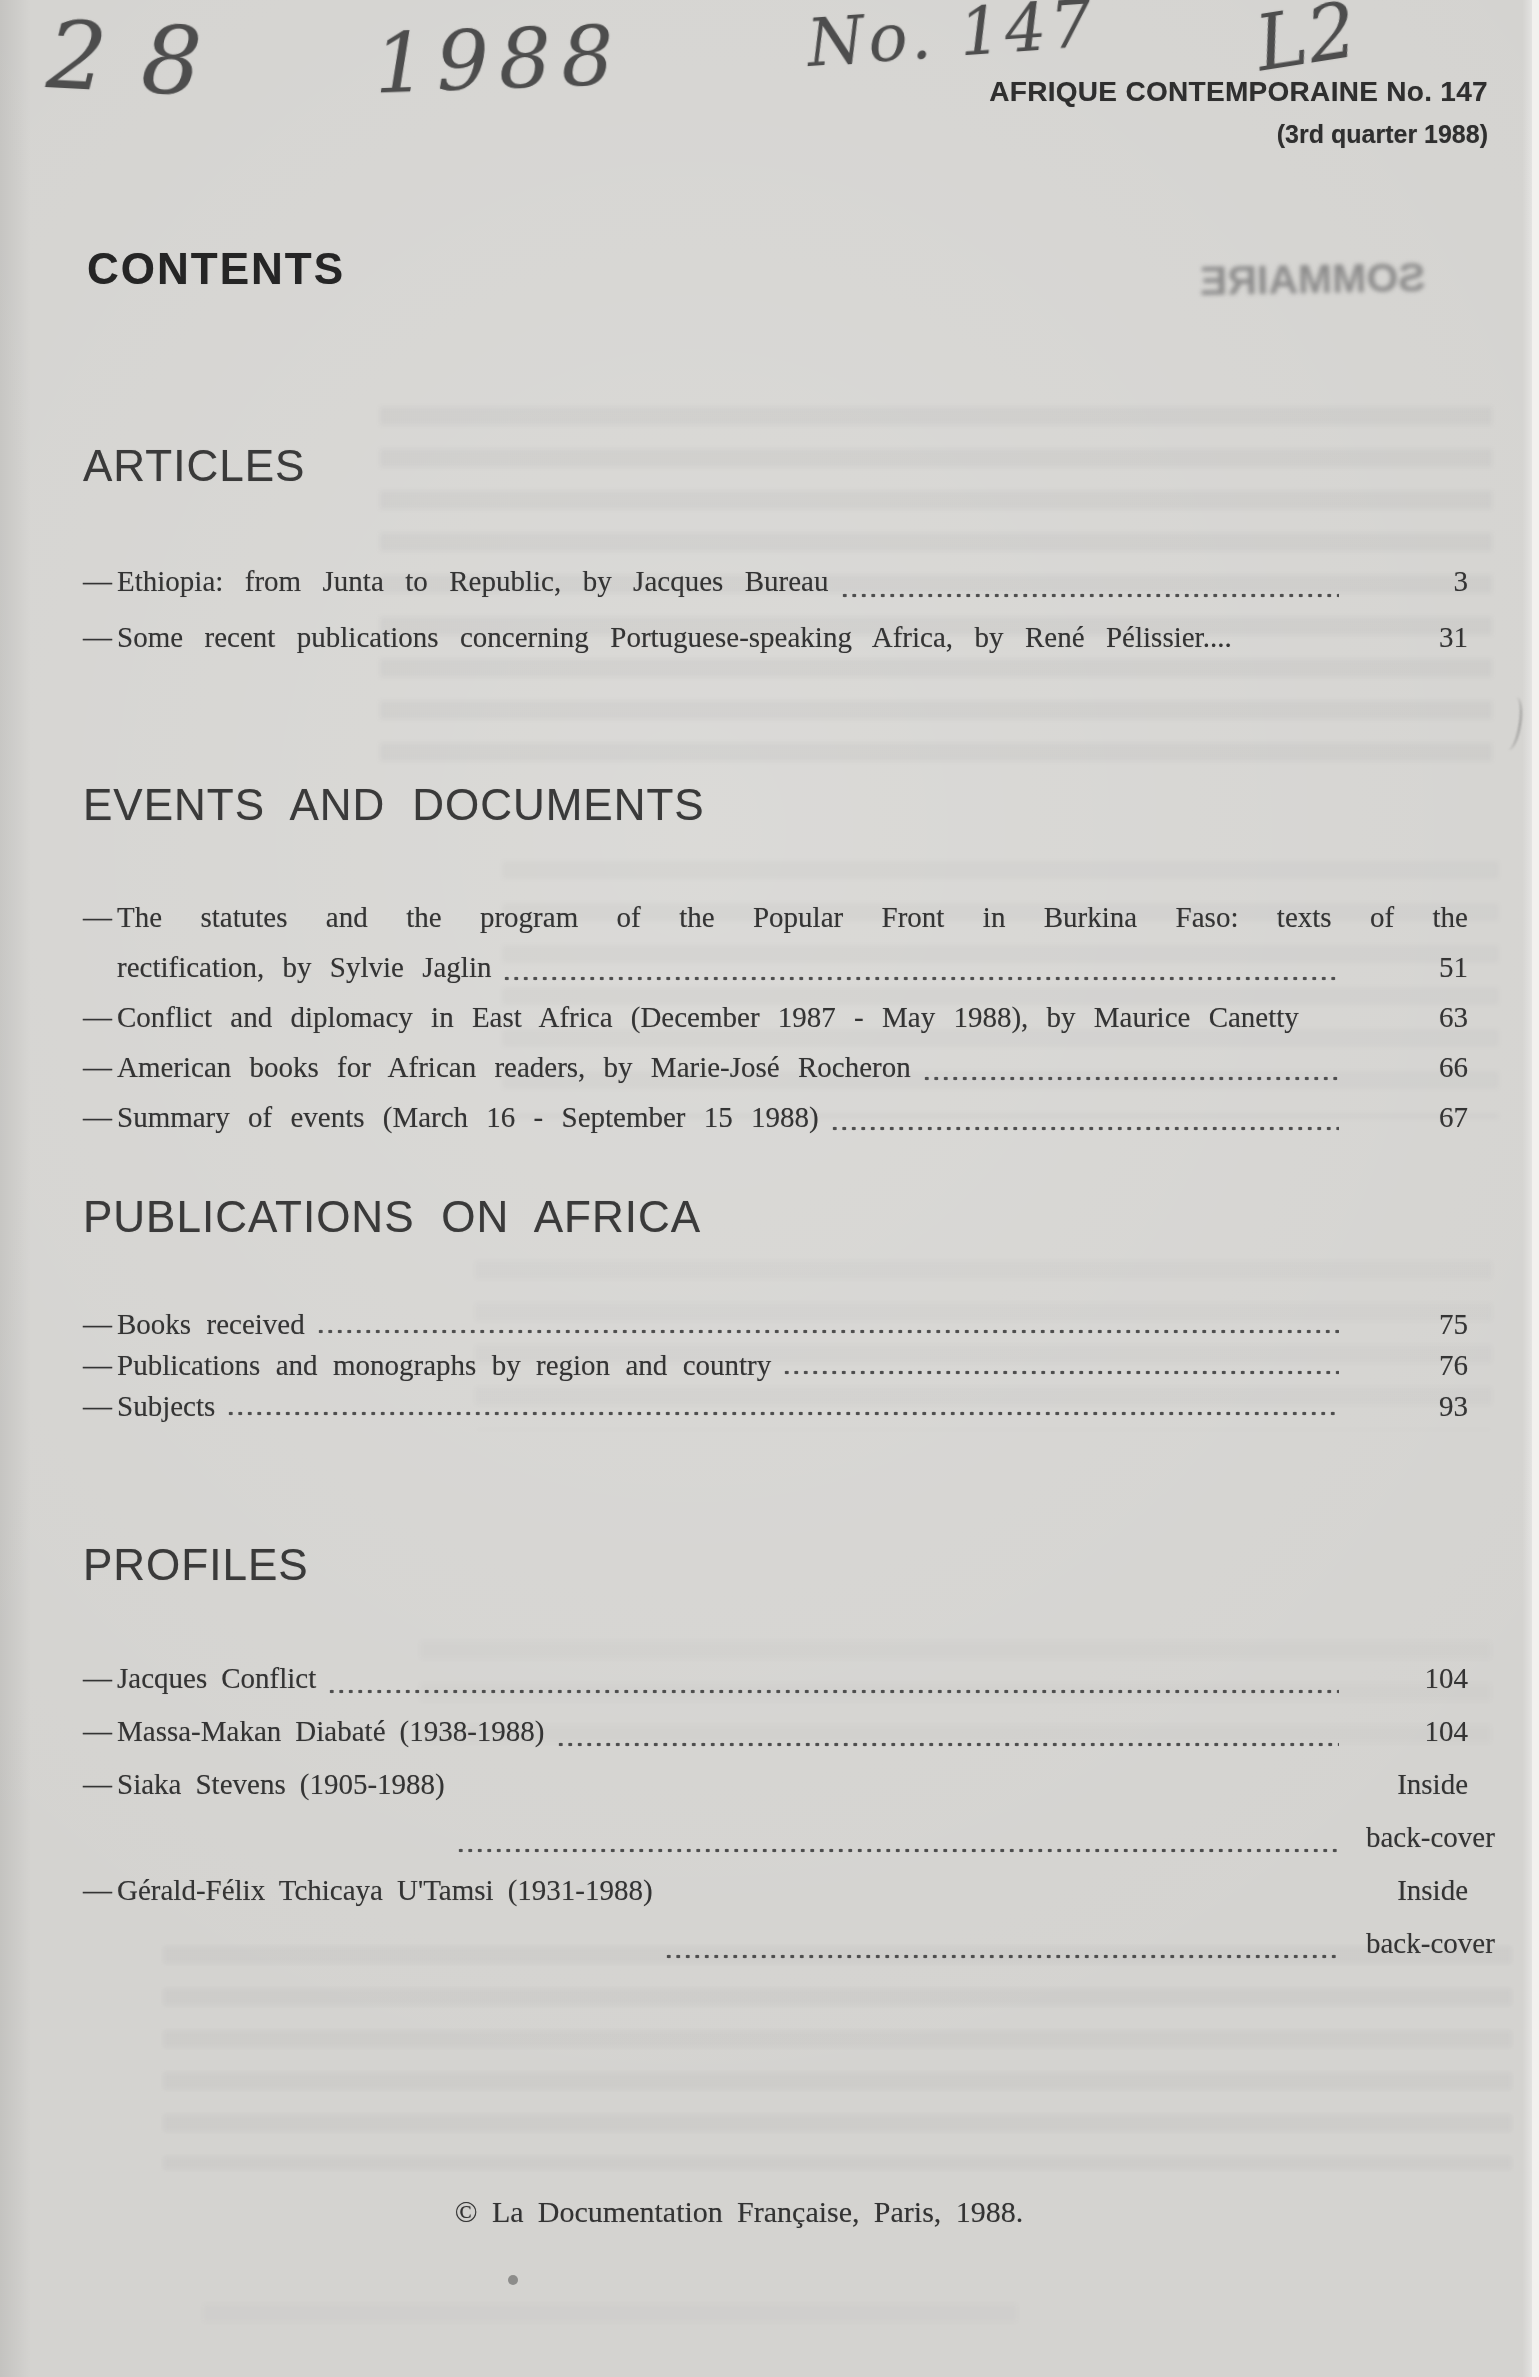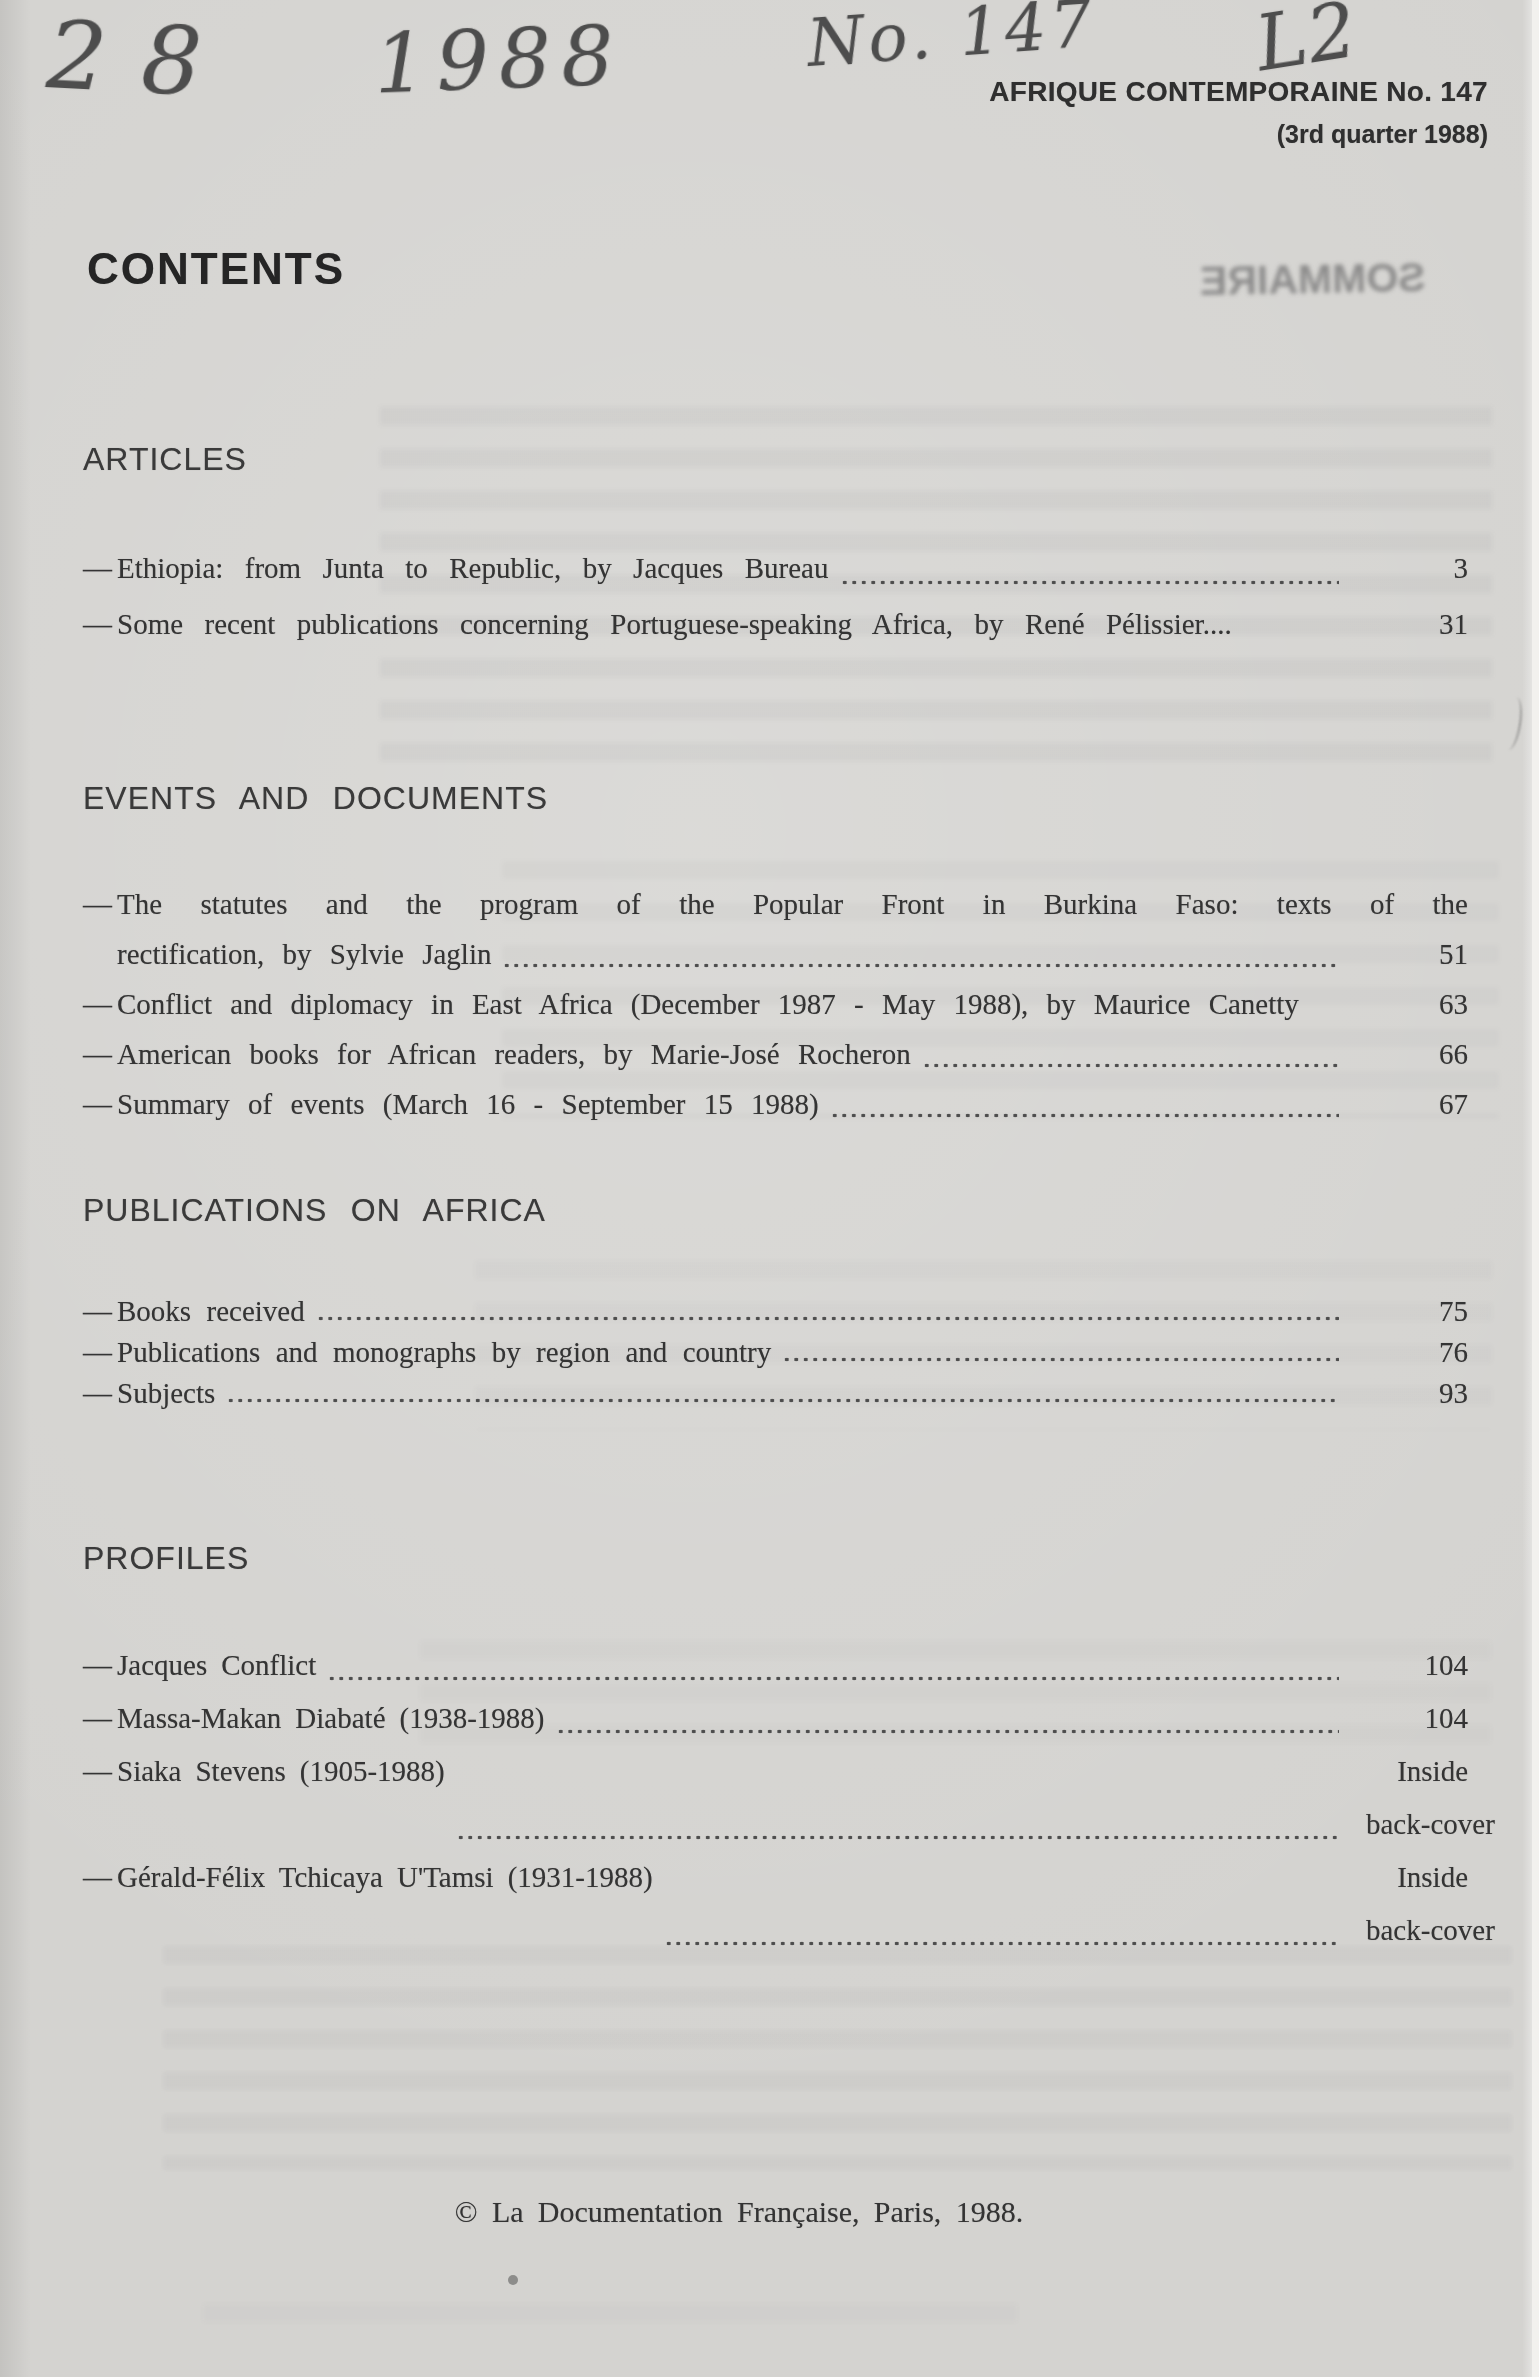--- a/index.html
+++ b/index.html
@@ -36,21 +36,21 @@
   .contents-title{position:absolute;left:87px;top:244px;
     font-family:"Liberation Sans",sans-serif;font-weight:700;font-size:44px;
     letter-spacing:2px;color:#252525;text-align:right;}
 
   
   .section{position:absolute;left:83px;width:1385px;}
   #sec-articles{top:441px;}
   #sec-events{top:780px;}
   #sec-pubs{top:1192px;}
   #sec-profiles{top:1540px;}
-  .sec-heading{font-family:"Liberation Sans",sans-serif;font-size:32px;color:#3a3a3a;
+  .sec-heading{font-family:"Liberation Sans",sans-serif;font-size:44px;color:#3a3a3a;
     letter-spacing:1px;word-spacing:13.6px;font-weight:400;}
   .entries{margin-top:62px;}
 
   .entry{display:flex;align-items:baseline;font-size:29px;line-height:50px;word-spacing:11px;color:#343434;}
   #sec-articles .entry{line-height:56px;word-spacing:14.2px;}
   #sec-events  .entry{line-height:50px;}
   #sec-pubs    .entry{line-height:41px;word-spacing:8.1px;}
   #sec-profiles .entry{line-height:53px;word-spacing:6.8px;}
   .dash{flex:none;width:34px;}
   .etext{flex:none;max-width:1193px;}

